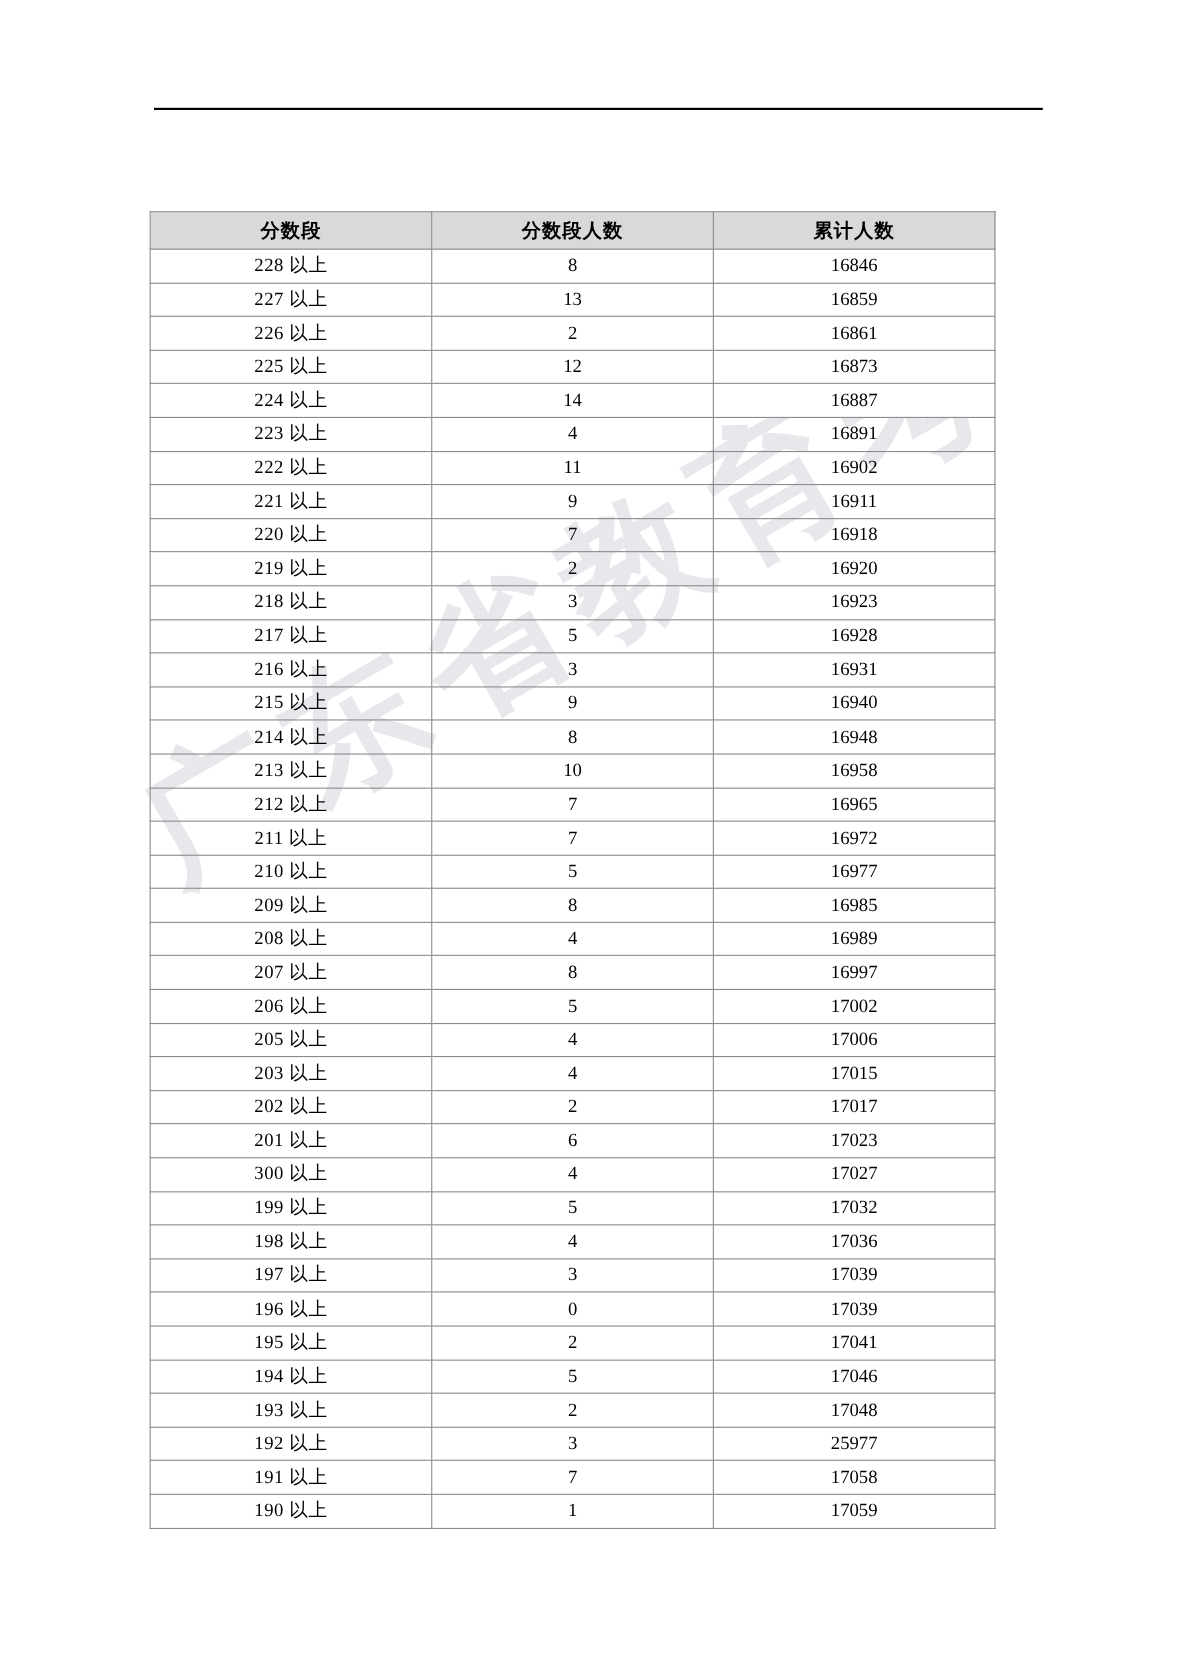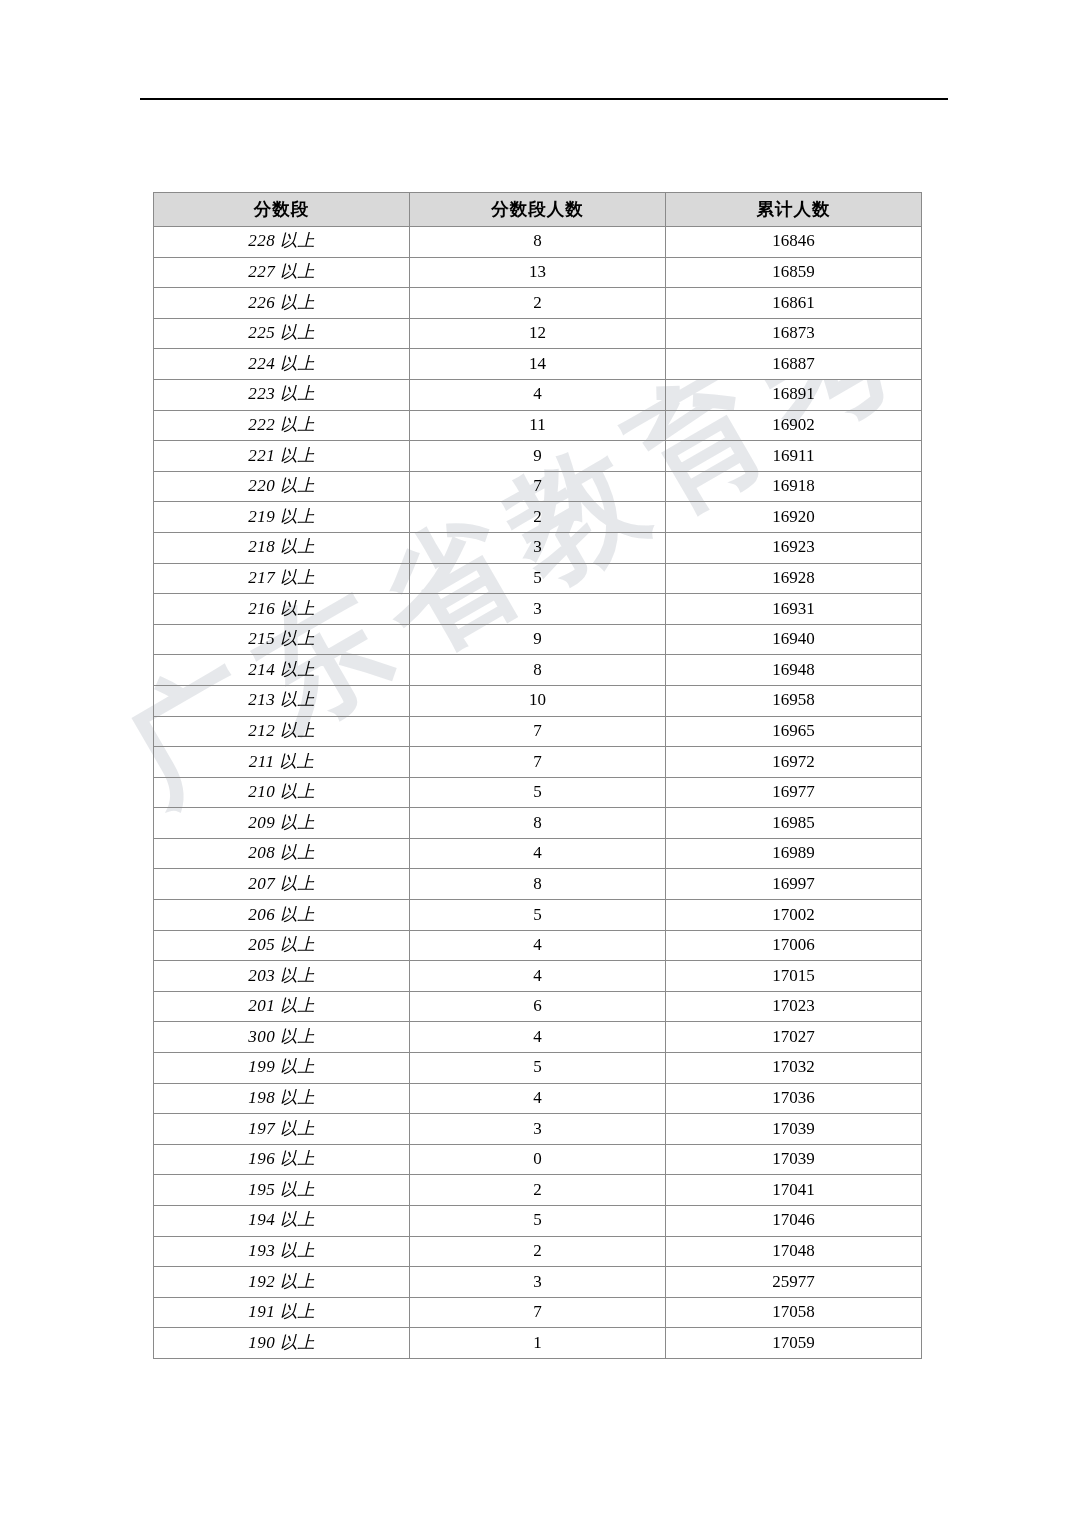--- a/index.html
+++ b/index.html
@@ -54,21 +54,21 @@
     font-size: 128px;
     font-weight: 700;
     letter-spacing: 18px;
     color: rgba(140, 150, 165, 0.22);
     white-space: nowrap;
   }
 
   
   .table-wrap {
     position: absolute;
-    left: 153px;
+    left: 136px;
     top: 192px;
     width: 768px;
     z-index: 10;
   }
   table.score-table {
     border-collapse: collapse;
     width: 768px;
     table-layout: fixed;
   }
   table.score-table th,
@@ -85,21 +85,21 @@
     background: #d9d9d9;
     font-weight: 700;
     font-size: 17.5px;
     letter-spacing: 1px;
     height: 33px;
   }
   table.score-table col.c1 { width: 256px; }
   table.score-table col.c2 { width: 256px; }
   table.score-table col.c3 { width: 256px; }
 
-  td.range-cell { letter-spacing: 0.5px; font-style: italic; }
+  td.range-cell { letter-spacing: 0.5px; }
   td.num-cell { font-size: 16.5px; }
 </style>
 </head>
 <body>
 
 <div class="page">
 
   <div class="header-rule"></div>
 
   <div class="watermark">
@@ -240,20 +240,25 @@
             <td class="range-cell">205 以上</td>
             <td class="num-cell">4</td>
             <td class="num-cell">17006</td>
           </tr>
           <tr>
             <td class="range-cell">203 以上</td>
             <td class="num-cell">4</td>
             <td class="num-cell">17015</td>
           </tr>
           <tr>
+            <td class="range-cell">202 以上</td>
+            <td class="num-cell">2</td>
+            <td class="num-cell">17017</td>
+          </tr>
+          <tr>
             <td class="range-cell">201 以上</td>
             <td class="num-cell">6</td>
             <td class="num-cell">17023</td>
           </tr>
           <tr>
             <td class="range-cell">300 以上</td>
             <td class="num-cell">4</td>
             <td class="num-cell">17027</td>
           </tr>
           <tr>

